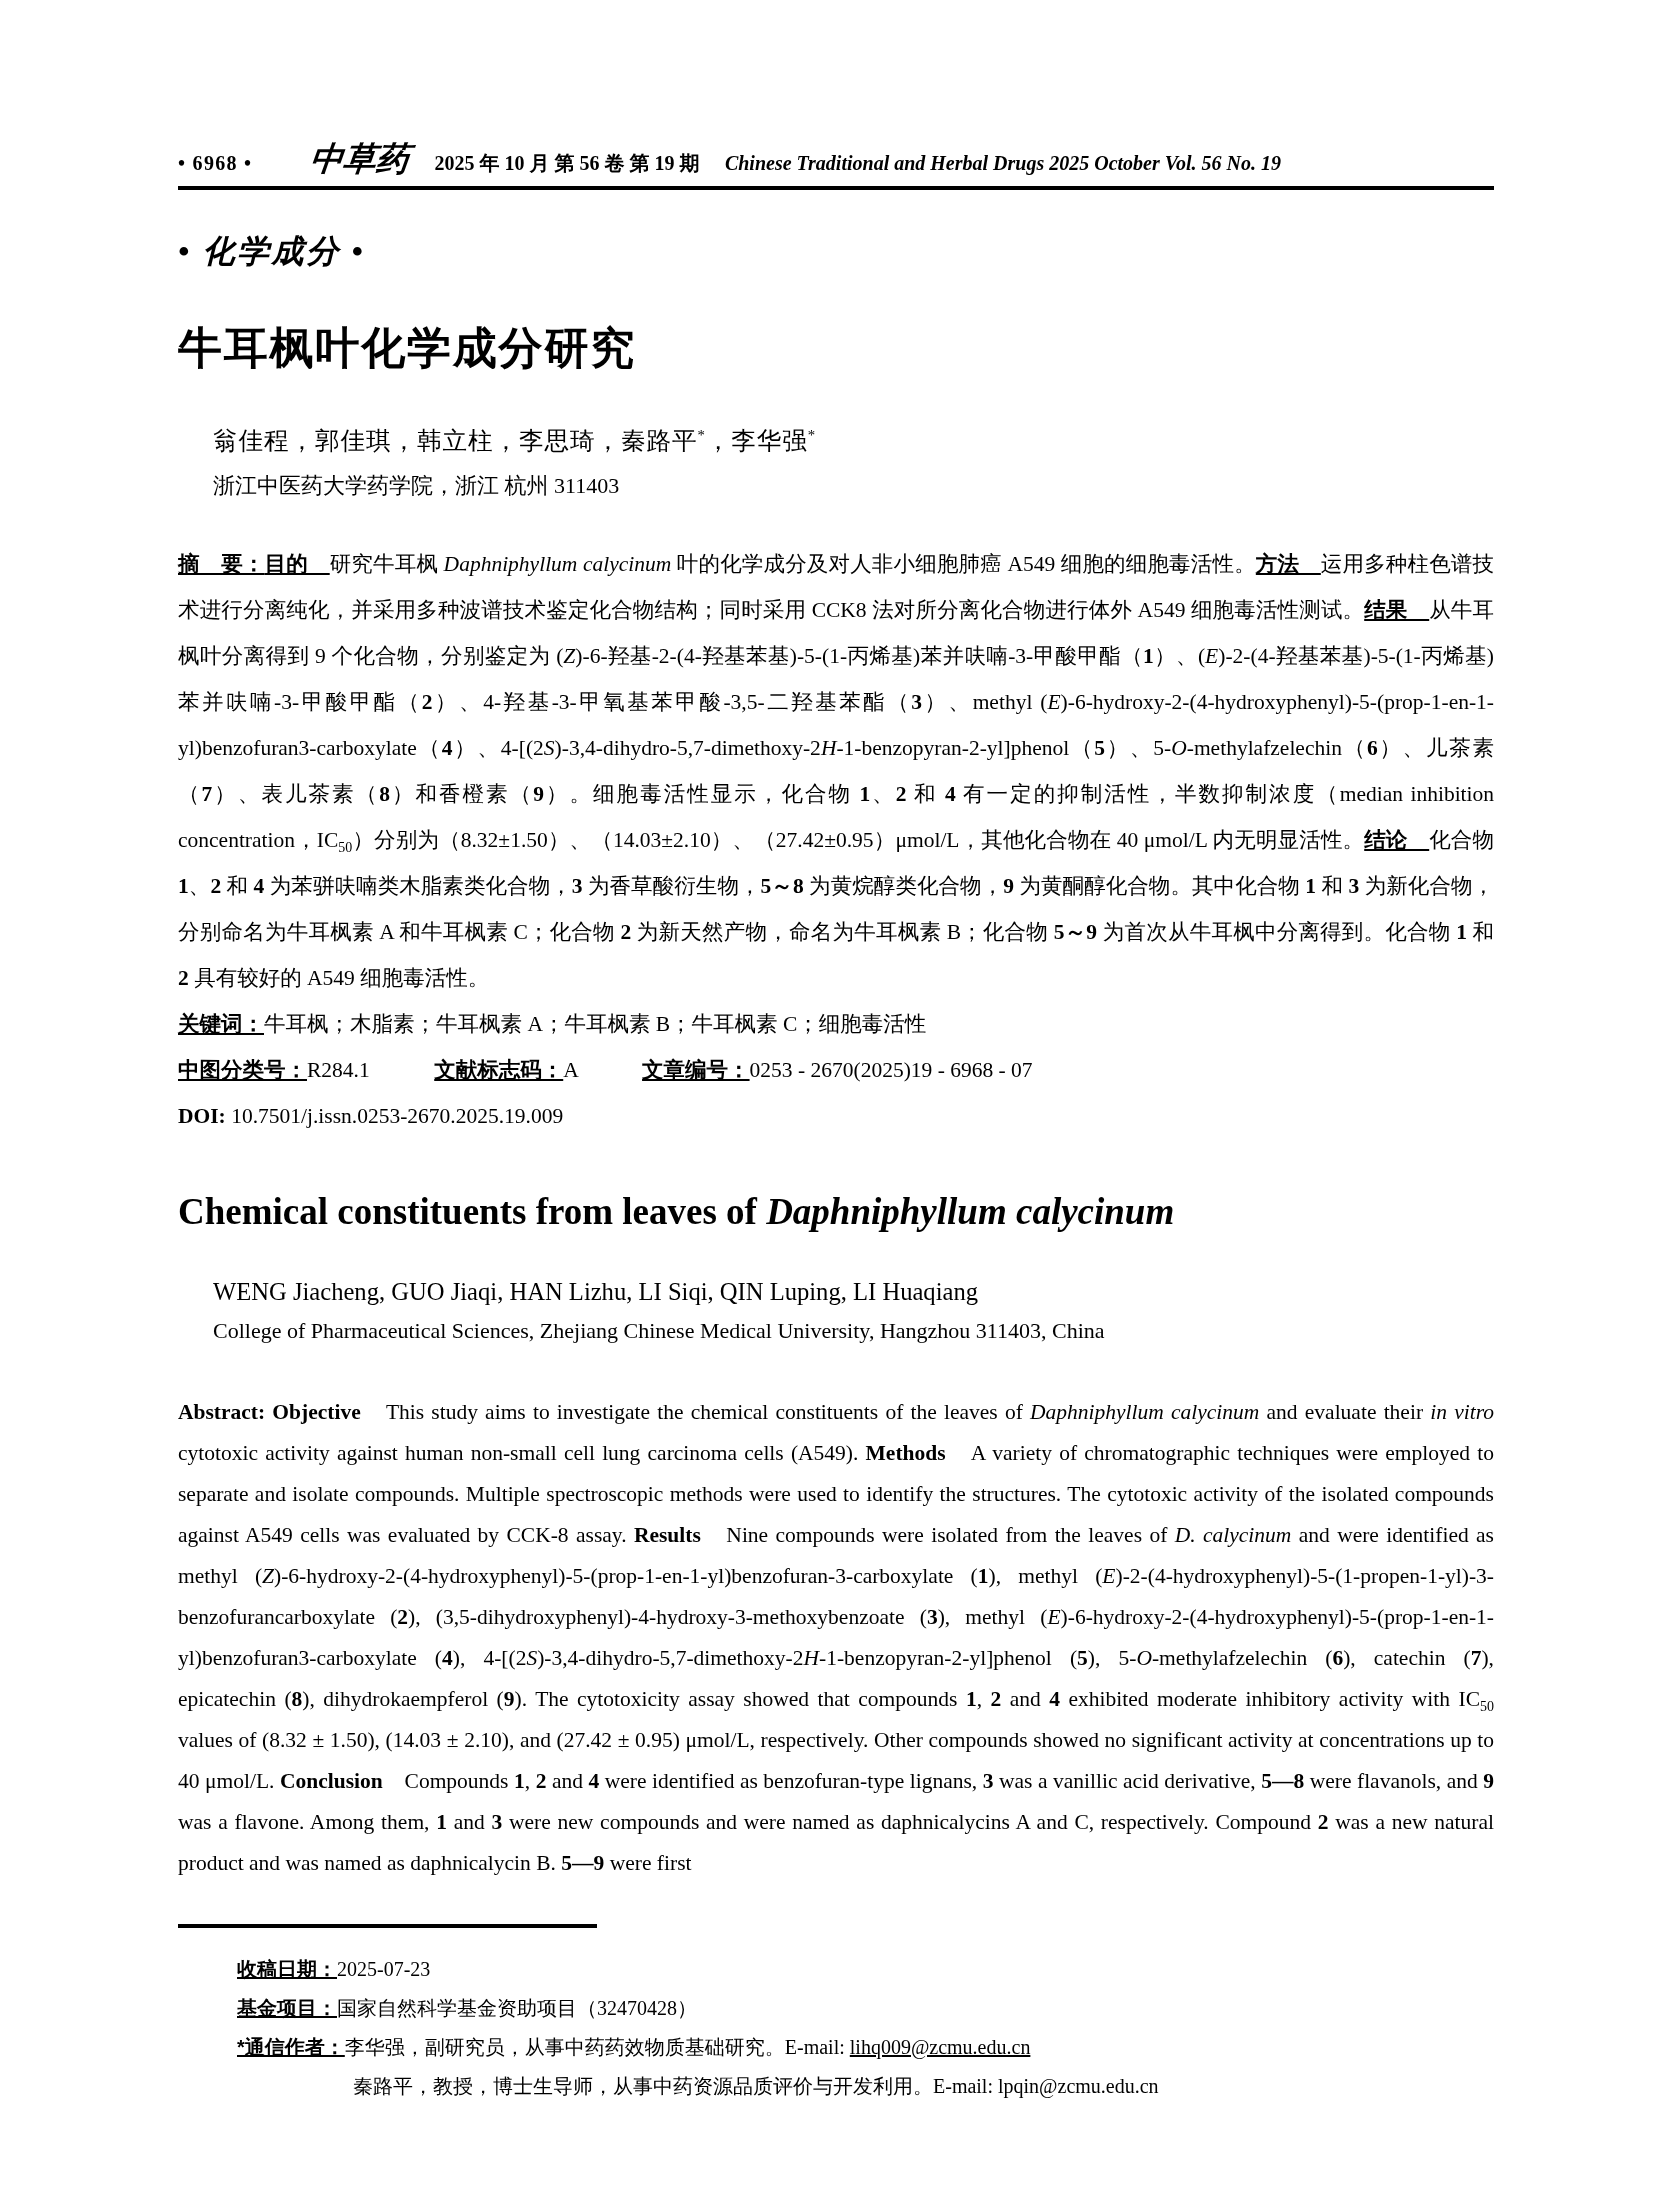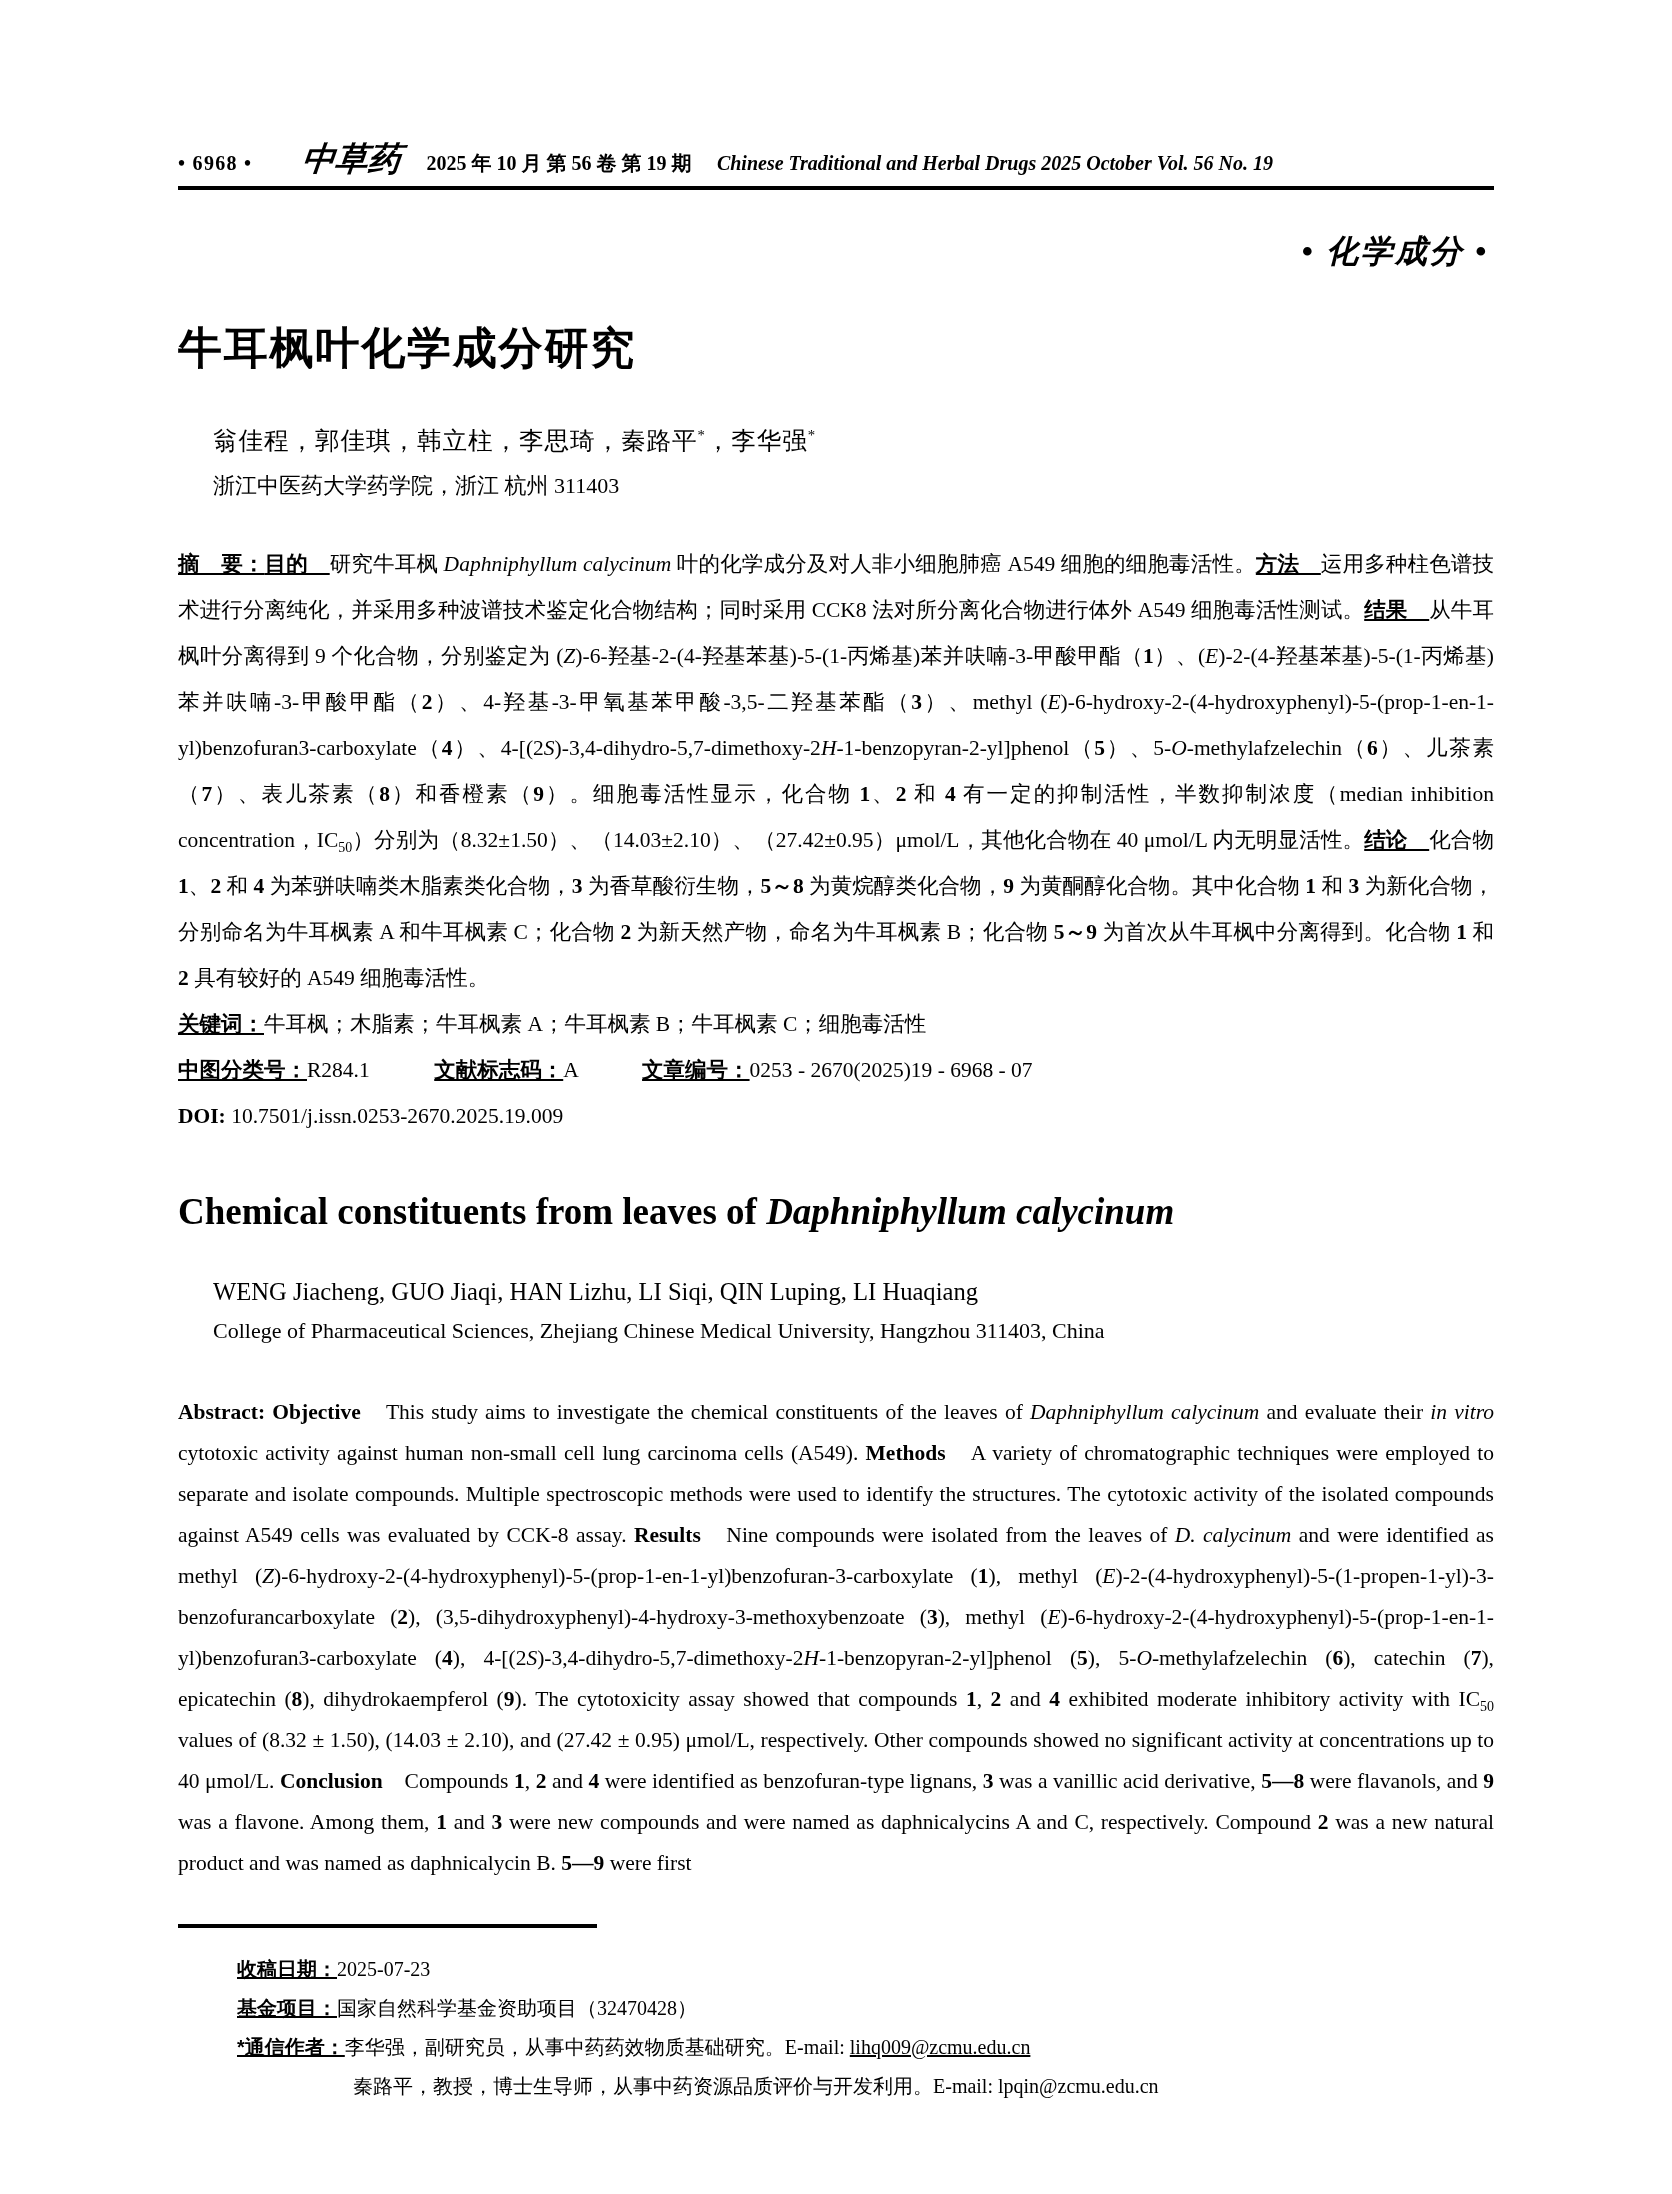--- a/index.html
+++ b/index.html
@@ -1,25 +1,25 @@
 <!DOCTYPE html>
 <html style="font-size:7px"><head>
 <meta charset="utf-8">
 <style>
   html,body{margin:0;padding:0;background:#ffffff;}
   .page{position:relative;width:1672px;height:2253px;background:#fff;color:#000;
         font-family:"Liberation Serif","DejaVu Serif",serif;
         box-sizing:border-box;padding:143px 178px 0 178px;overflow:hidden;}
   
   .hdr{display:flex;align-items:baseline;gap:25.5px;font-size:20px;white-space:nowrap;}
-  .pgnum{letter-spacing:1.3px;margin-right:24px;}
+  .pgnum{letter-spacing:1.3px;margin-right:32px;}
   .logo{font-size:33px;font-weight:700;font-style:italic;line-height:1;transform:skewX(-6deg);display:inline-block;}
   .rule{height:4px;background:#000;margin-top:8.8px;}
   
-  .section-label{margin-top:40px;text-align:right;font-size:32px;font-style:italic;font-weight:600;padding-right:5.3px;letter-spacing:2.6px;}
+  .section-label{margin-top:40px;font-size:32px;font-style:italic;font-weight:600;padding-right:5.3px;letter-spacing:2.6px;}
   .title-cn{margin:50px 0 0;font-family:"Liberation Sans","DejaVu Sans",sans-serif;font-weight:700;font-size:44px;line-height:1.1;letter-spacing:1.8px;}
   .authors-cn{margin-top:52px;padding-left:35px;font-size:24.6px;letter-spacing:0.9px;}
   .affil-cn{margin-top:14px;padding-left:35px;font-size:22px;}
   
   .abs-cn{margin:40px 0 0;font-size:21.5px;line-height:46px;text-align:justify;}
   .kw-line,.cls-line,.doi-line{margin:0;font-size:21.5px;line-height:46px;}
   .title-en{margin:52px 0 3px;font-size:37px;font-weight:700;line-height:1.15;}
   .authors-en{margin-top:44px;padding-left:35px;font-size:24.6px;}
   .affil-en{margin-top:12.3px;padding-left:35px;font-size:22px;}
   .abs-en{margin:48px 0 0;font-size:21.5px;line-height:41px;text-align:justify;}

